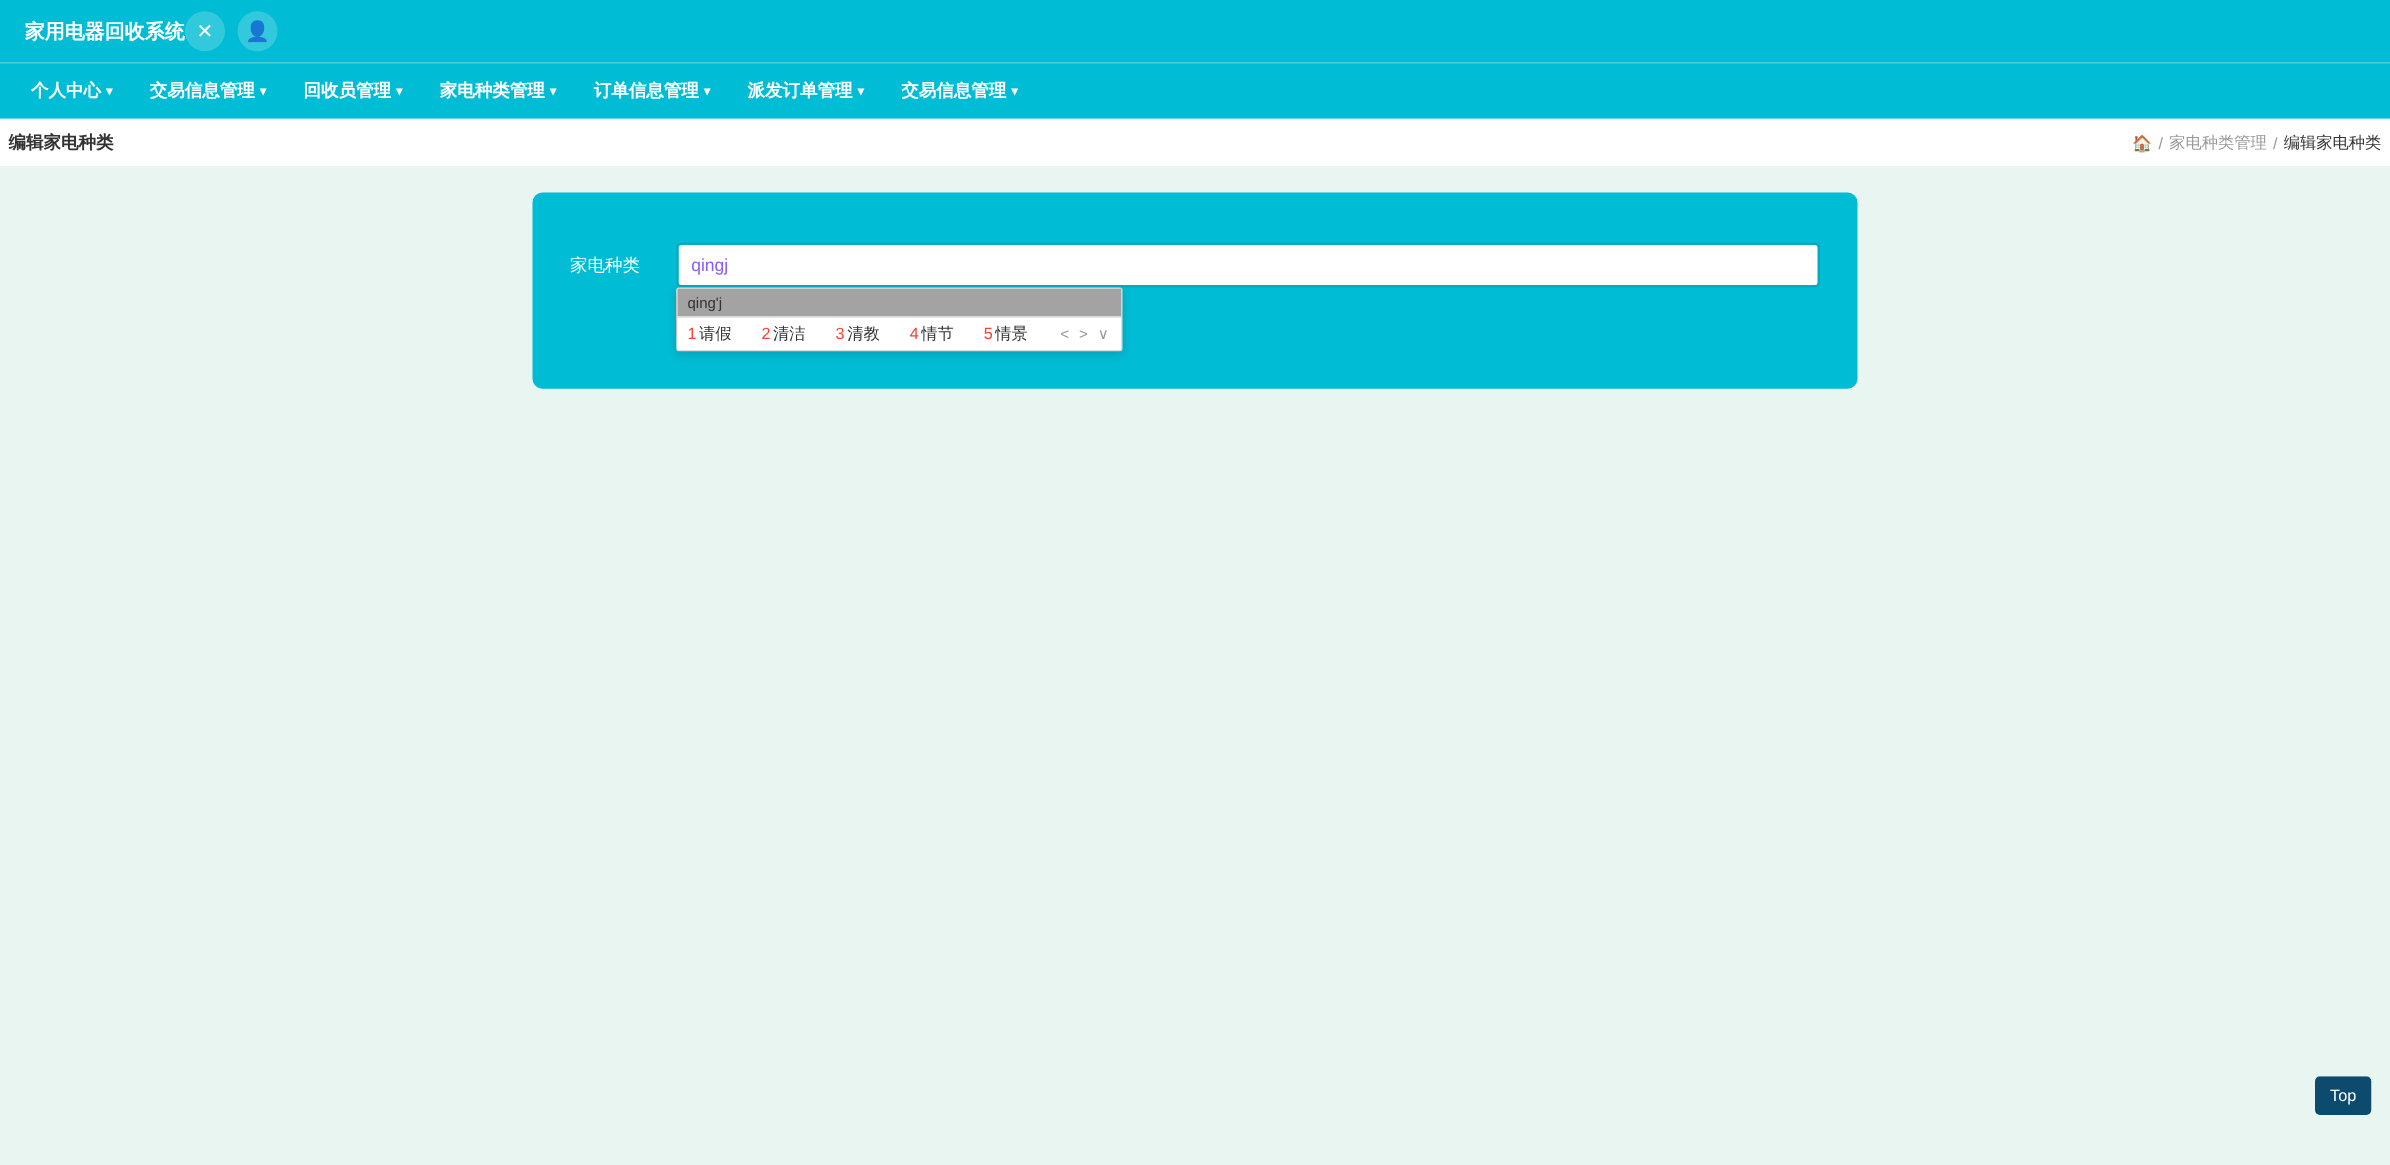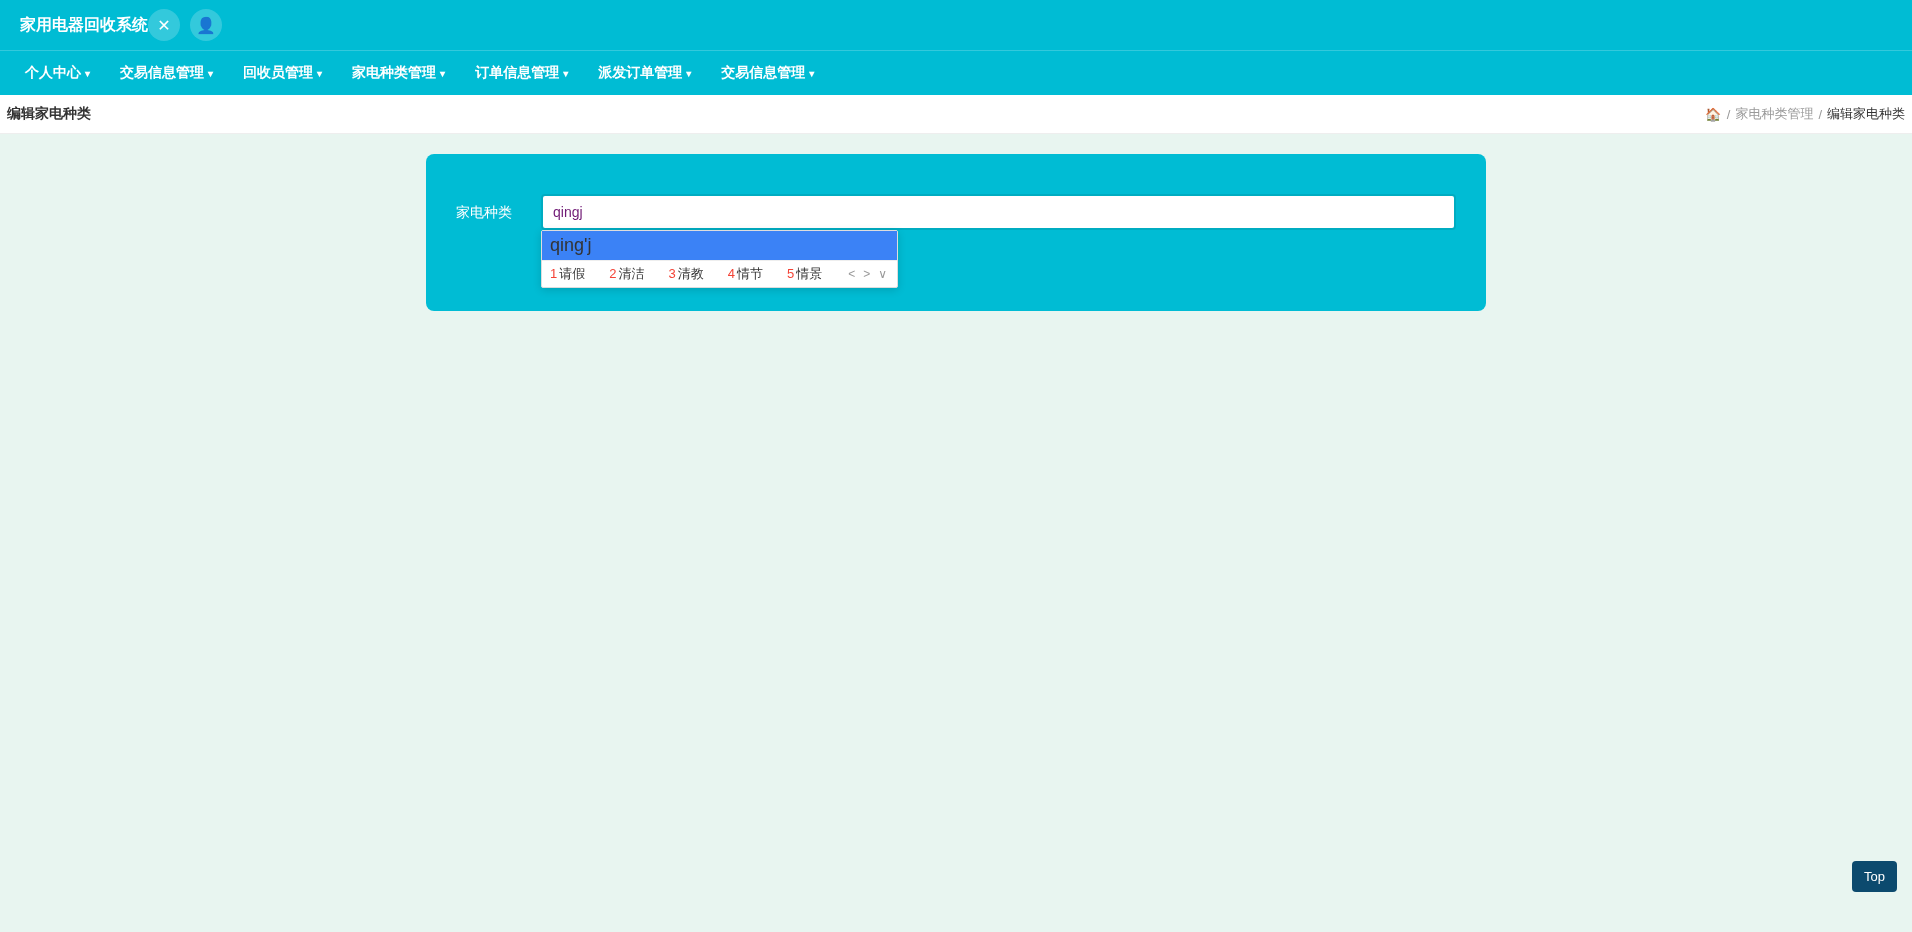--- a/index.html
+++ b/index.html
@@ -113,41 +113,41 @@
     }
     .form-input {
       width: 100%;
       height: 36px;
       border: 2px solid #00acc1;
       border-radius: 4px;
       padding: 0 10px;
       font-size: 14px;
       outline: none;
       background: white;
-      color: #701a75;
+      color: #8b5cf6;
     }
 
     
     .ime-dropdown {
       position: absolute;
       top: 36px;
       left: 0;
       background: white;
       border: 1px solid #ddd;
       border-radius: 2px;
       z-index: 100;
       min-width: 320px;
       box-shadow: 0 2px 8px rgba(0,0,0,0.15);
     }
     .ime-input-row {
       padding: 4px 8px;
       border-bottom: 1px solid #eee;
-      font-size: 18px;
+      font-size: 12px;
       color: #333;
-      background: #3b82f6;
+      background: #a3a3a3;
     }
     .ime-candidates-row {
       display: flex;
       align-items: center;
       padding: 4px 8px;
       gap: 24px;
       font-size: 13px;
     }
     .ime-candidate {
       cursor: pointer;

